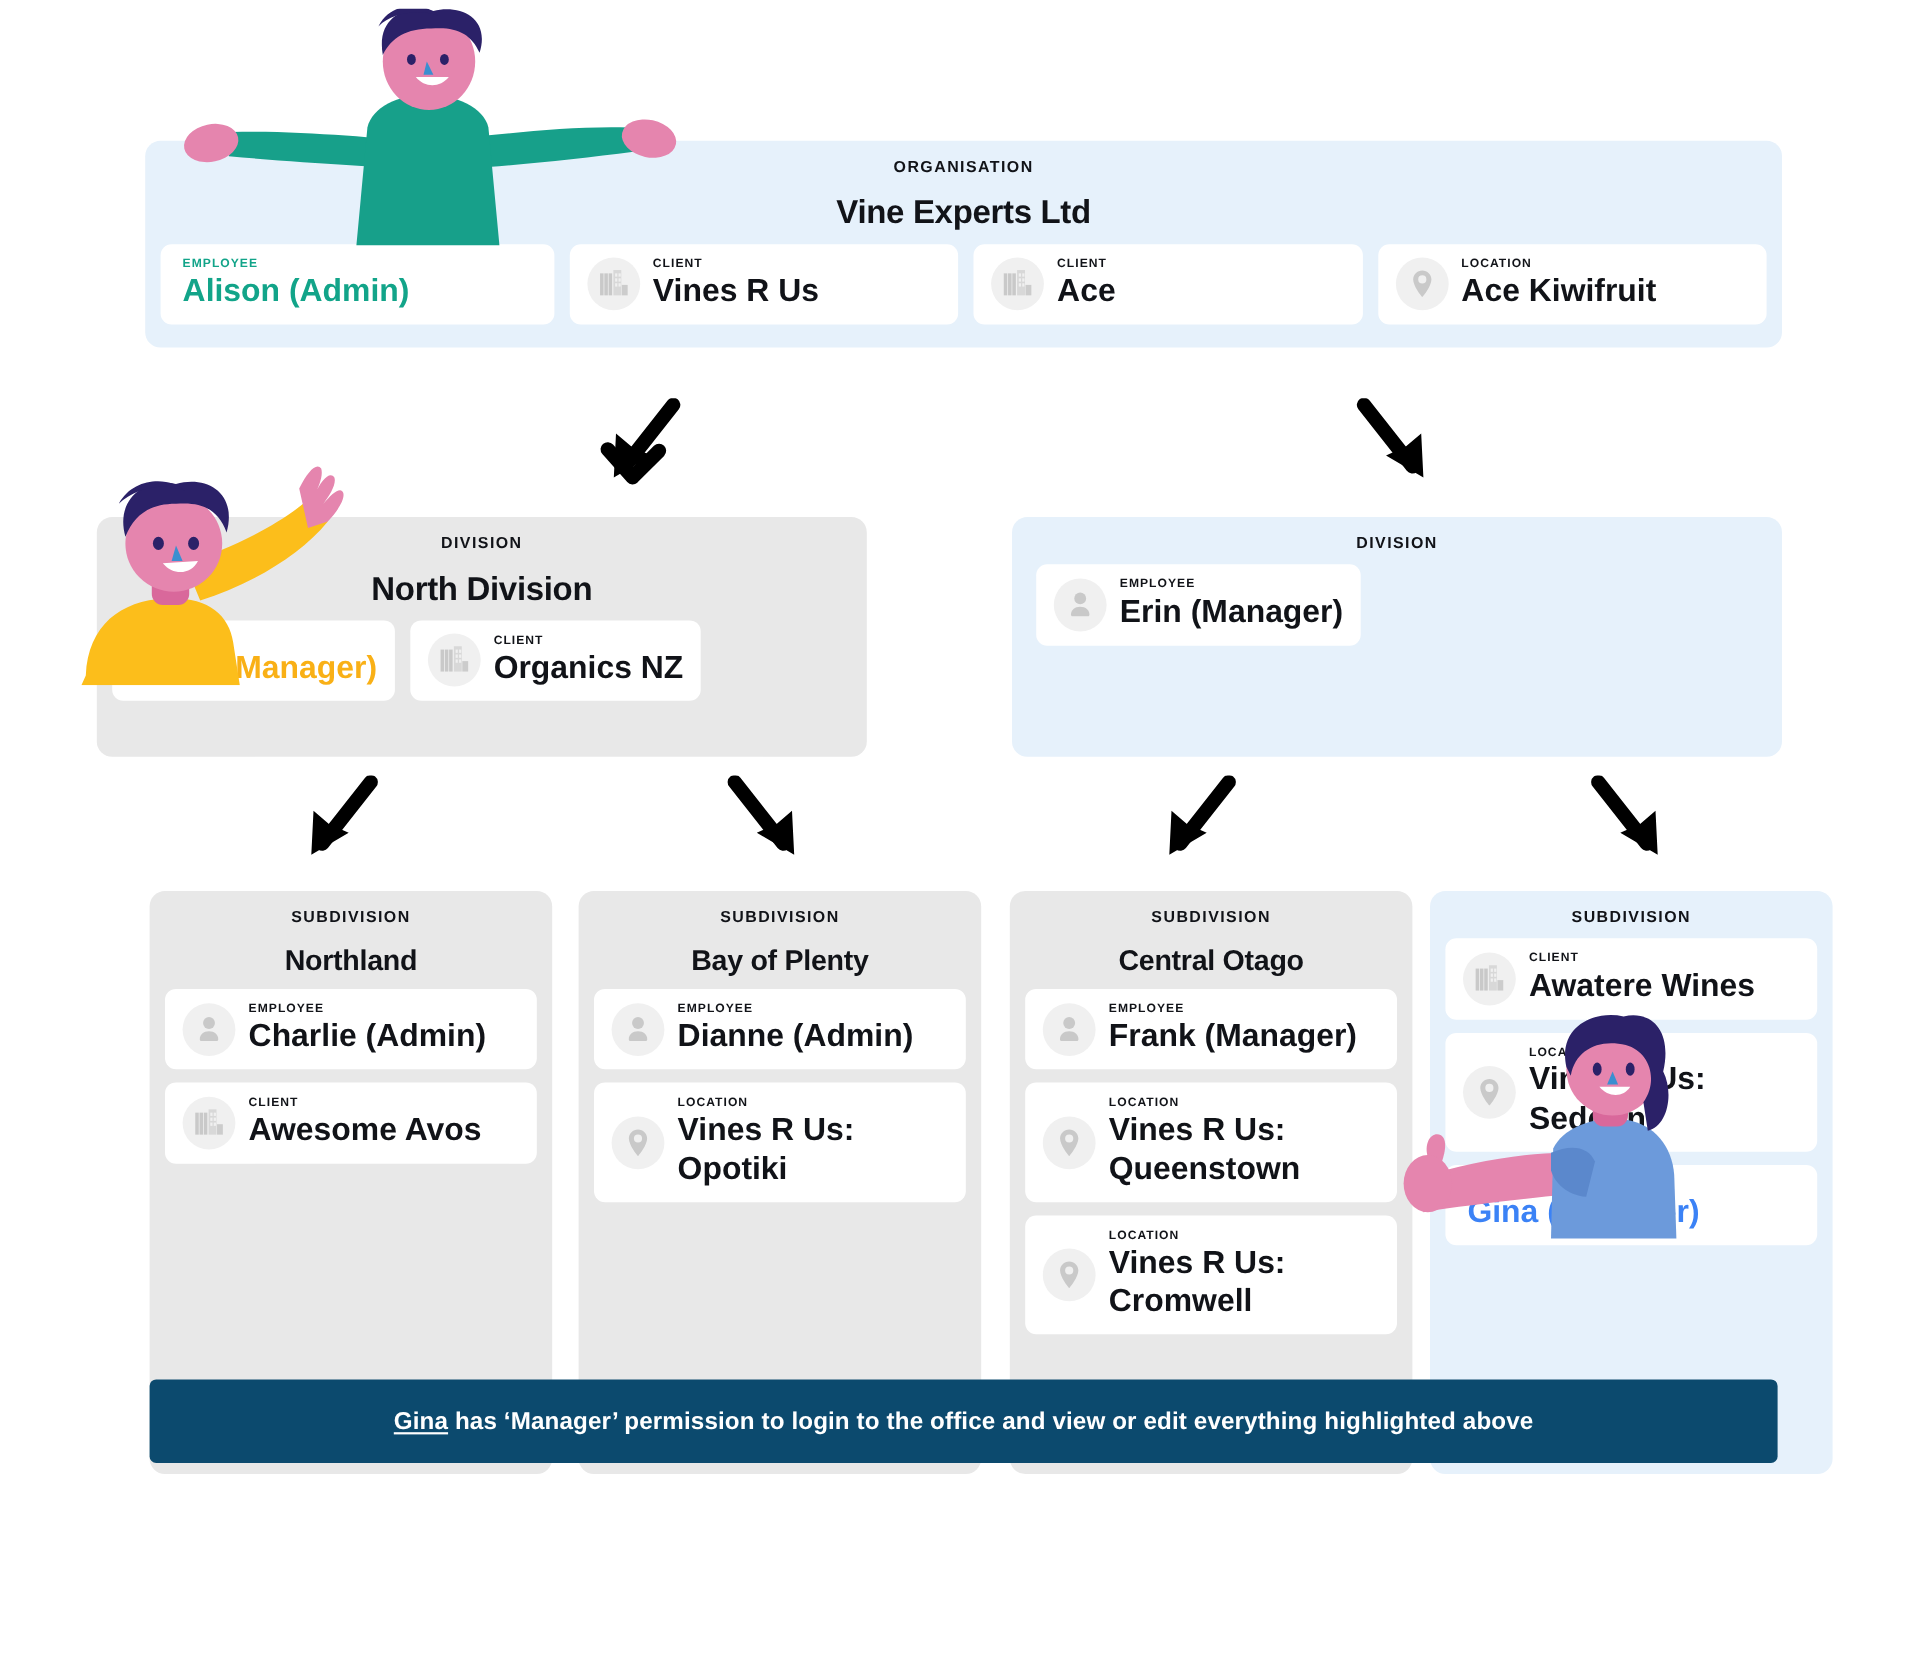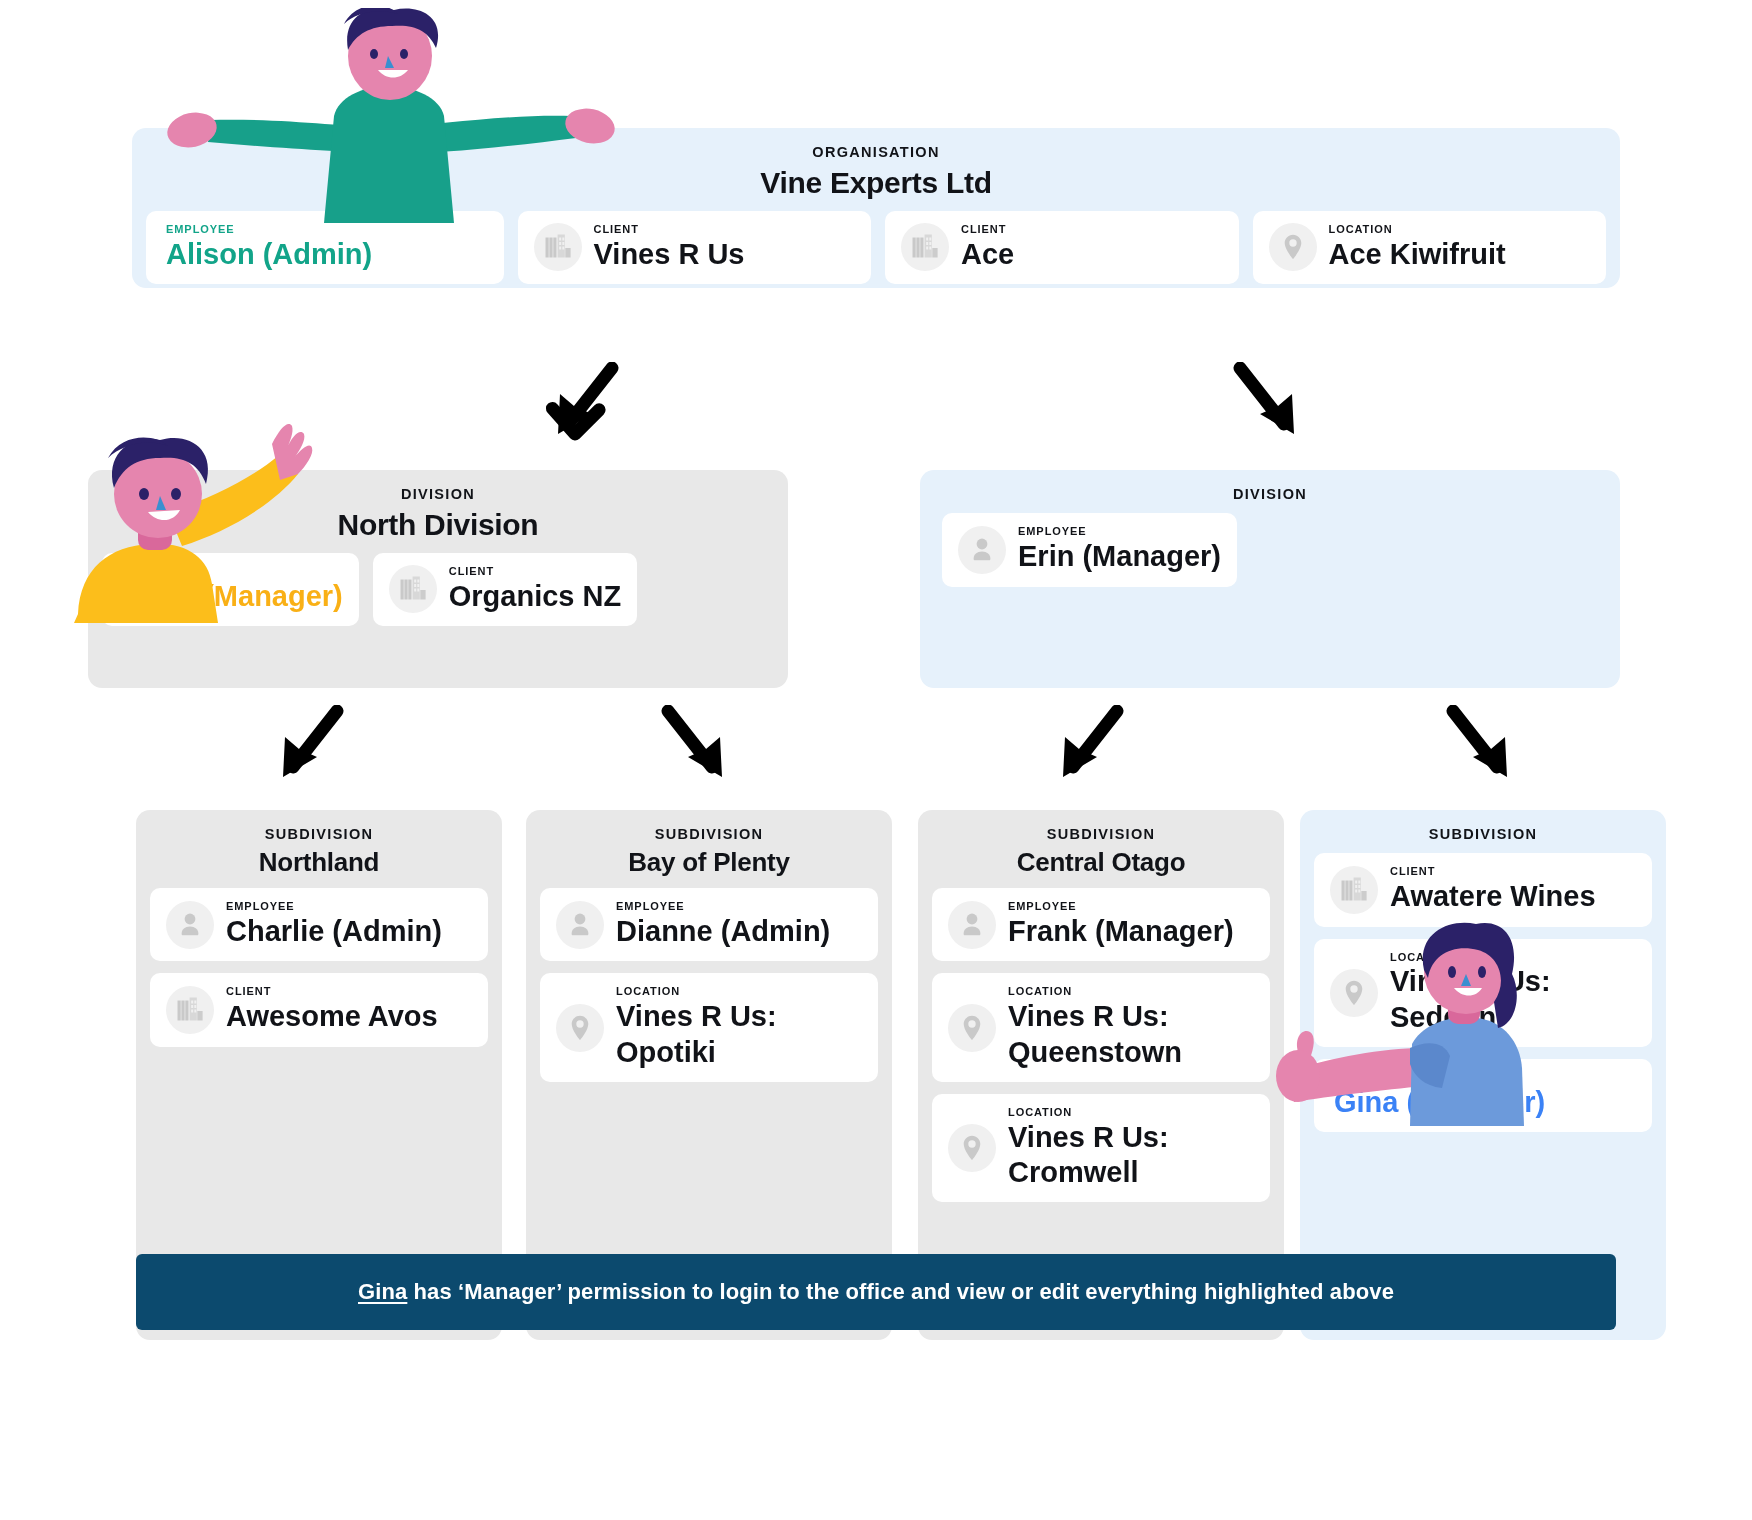--- a/index.html
+++ b/index.html
@@ -31,21 +31,21 @@
     font-weight: 700;
     letter-spacing: .09em;
     color: #111318;
     text-transform: uppercase;
     line-height: 1.2;
   }
   .grp-title {
     font-size: 30px;
     font-weight: 700;
     color: #111318;
-    margin-top: 5px;
+    margin-top: 16px;
     line-height: 1.15;
     letter-spacing: -0.01em;
   }
   .grp-title.small { font-size: 26px; }
 
   
   .cards-row { display:flex; gap: 14px; padding: 0 14px 14px 14px; }
   .cards-col { display:flex; flex-direction:column; gap: 12px; padding: 0 14px 14px 14px; }
 
   .card {
@@ -112,21 +112,21 @@
   .footer-text u { text-decoration: underline; text-underline-offset: 3px; }
 
   
   .illus { position:absolute; pointer-events:none; }
 </style>
 </head>
 <body>
 
 <div class="canvas">
 
-  <div class="group hl" id="org-group" style="left:132px; top:128px; width:1488px; height:160px;">
+  <div class="group hl" id="org-group" style="left:132px; top:128px; width:1488px; height:188px;">
     <div class="grp-head">
       <div class="grp-kicker">ORGANISATION</div>
       <div class="grp-title">Vine Experts Ltd</div>
     </div>
     <div class="cards-row" id="org-cards">
         <div class="card noicon" style="flex: 1 1 0px;">
           <div class="card-body">
             <div class="card-kicker teal">EMPLOYEE</div>
             <div class="card-name teal">Alison (Admin)</div>
           </div>

